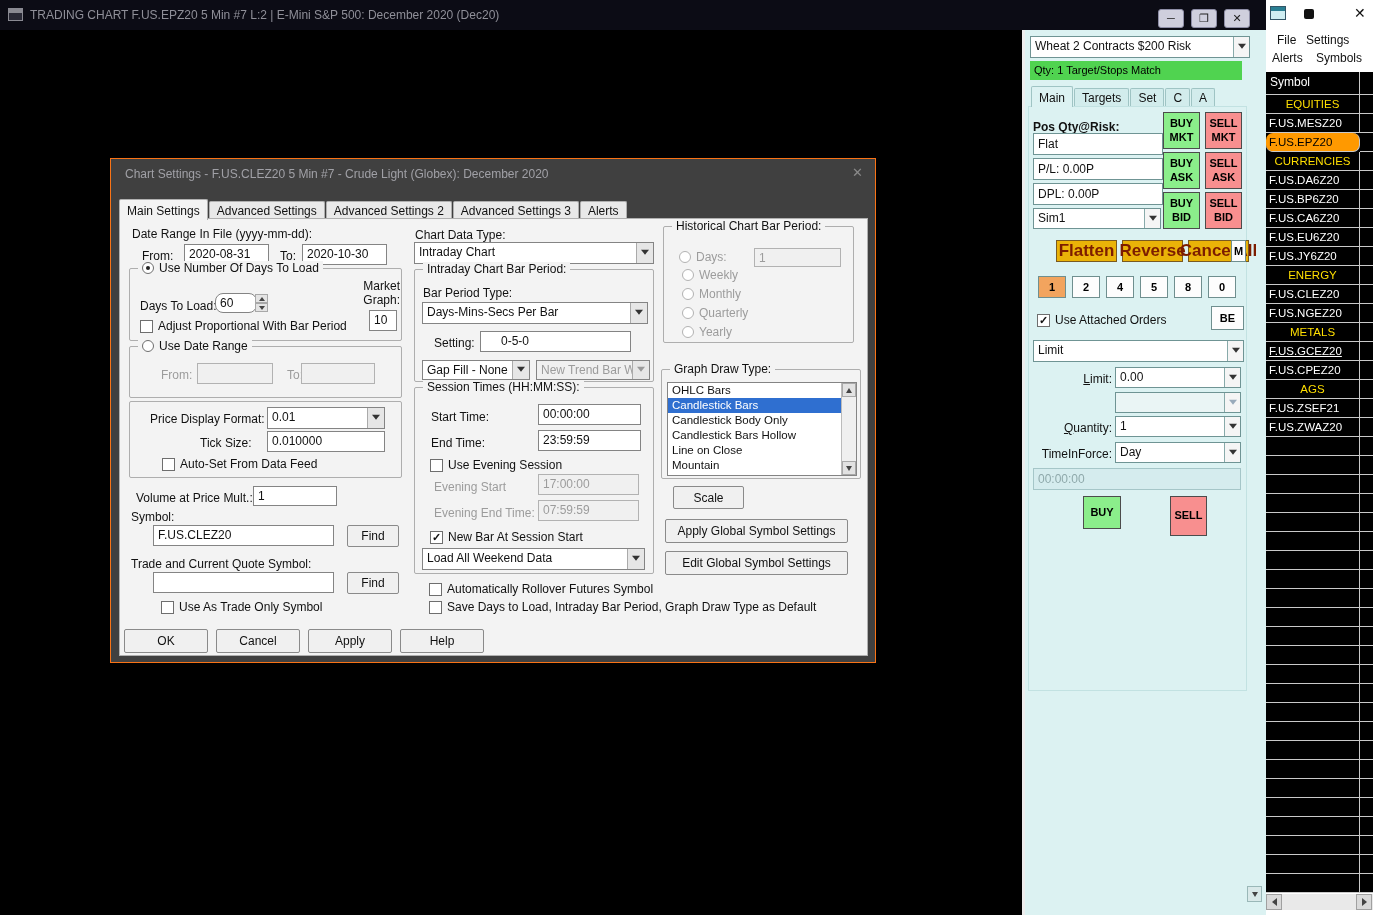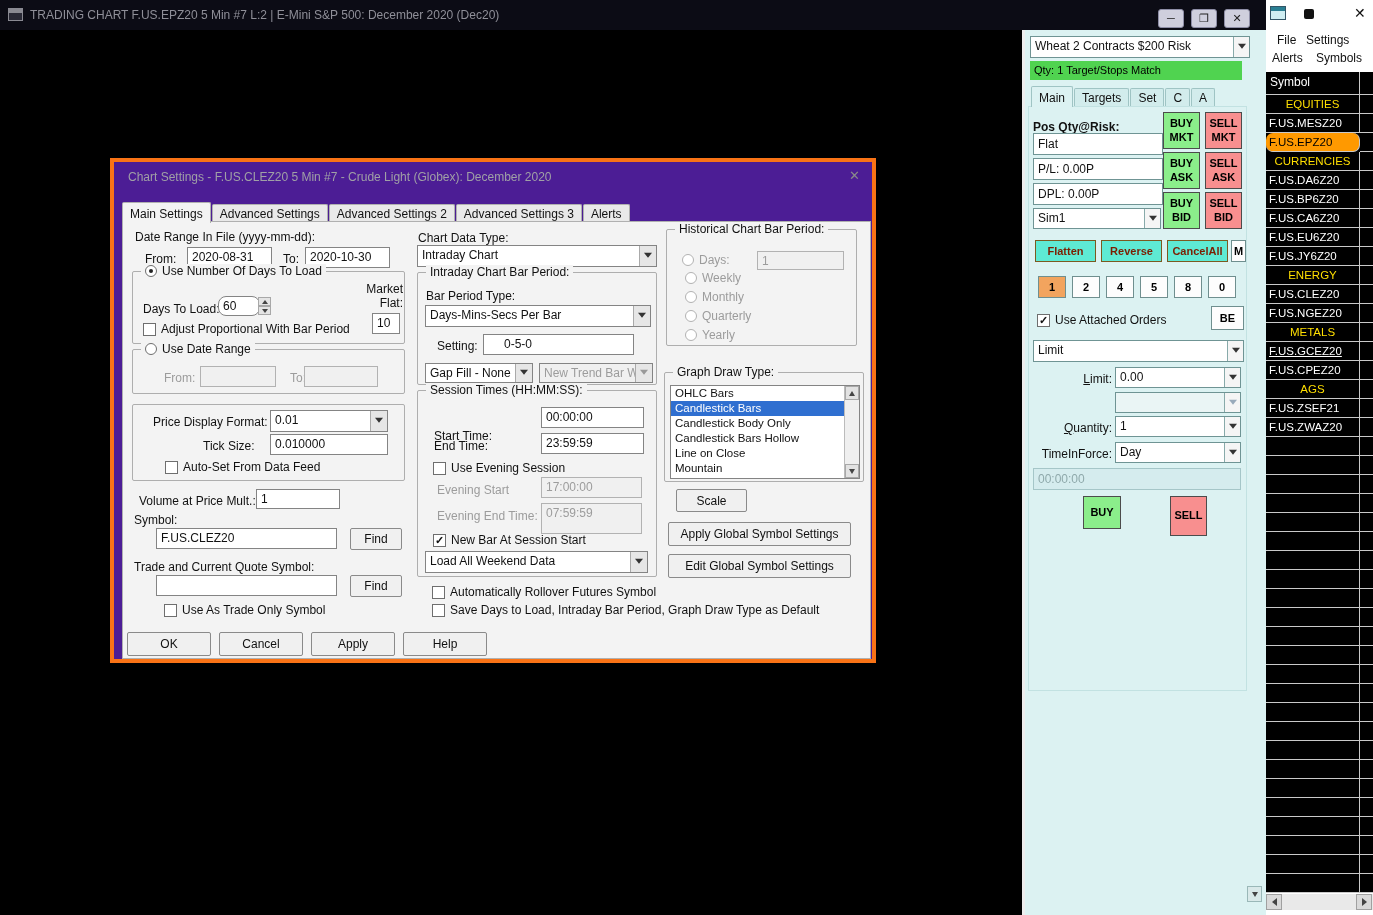--- a/index.html
+++ b/index.html
@@ -13,22 +13,22 @@
   .tb-icon { left:8px; top:8px; width:15px; height:13px; border:1px solid #8a8a92; background:#2a2a36; }
   .tb-icon::before { content:""; position:absolute; left:0; top:0; right:0; height:4px; background:#8a8a92; }
   .tb-title { left:30px; top:8px; color:#8f8f98; font-size:12px; white-space:nowrap; }
   .win-btn { width:26px; height:19px; top:9px; background:#cfcfdd; border:1px solid #8e8ea6;
              border-radius:3px; color:#222; font-size:11px; text-align:center; line-height:16px; }
 
   
   .chart { left:0; top:30px; width:1022px; height:885px; background:#000; }
 
   
-  .dialog { left:110px; top:158px; width:766px; height:505px; background:#4c1d95;
-            border:4px solid #f97316; box-shadow:3px 3px 12px rgba(0,0,0,.6); font-size:12px; }
+  .dialog { left:110px; top:158px; width:766px; height:505px; background:#404040;
+            border:1px solid #f97316; box-shadow:3px 3px 12px rgba(0,0,0,.6); font-size:12px; }
   .dlg-title { left:0; top:0; width:100%; height:30px; color:#a0a0a6; font-size:12px;
                padding:8px 0 0 14px; white-space:nowrap; }
   .dlg-close { right:12px; top:7px; color:#8a8a8a; font-size:13px; line-height:13px; }
   .dlg-tabs { left:8px; top:39px; height:21px; display:flex; align-items:flex-end; }
   .tab { background:#e9e9e9; border:1px solid #b0b0b0; border-bottom:none; border-radius:2px 2px 0 0;
          height:18px; padding:2px 7px 0; font-size:12px; margin-right:1px; white-space:nowrap; }
   .tab.active { background:#f3f3f3; height:21px; padding-top:4px; position:relative; z-index:3; margin-bottom:-1px; }
   .pane { left:8px; top:59px; width:749px; height:438px; background:#f3f3f3; border:1px solid #b0b0b0; }
 
   .group { border:1px solid #aeaeae; border-radius:2px; }
@@ -92,22 +92,22 @@
   .tfield.dis { background:#d5ecee; color:#8fa9ab; border-color:#a5c6c8; }
   .tcombo { background:#fff; border:1px solid #6f9494; display:flex; }
   .tcombo .ctext { flex:1; padding:2px 4px; font-size:12px; white-space:nowrap; overflow:hidden; }
   .tcombo .carrow { width:16px; background:#f5f5f5; border-left:1px solid #8aa; position:relative; }
   .tcombo.dis { background:#eaf5f5; }
   .tcombo.dis .carrow::after { border-top-color:#9ab; }
   .bgrn { background:#8bee8b; border:1px solid #4c4c4c; color:#000; font-weight:bold; font-size:11px;
           text-align:center; display:flex; align-items:center; justify-content:center; line-height:1.25; }
   .bred { background:#f88f8f; border:1px solid #4c4c4c; color:#000; font-weight:bold; font-size:11px;
           text-align:center; display:flex; align-items:center; justify-content:center; line-height:1.25; }
-  .borg { background:#5eead4; border:1px solid #7a5a20; color:#7c1d00; font-weight:bold; font-size:11px;
-          text-align:center; display:flex; align-items:center; justify-content:center; }
+  .borg { background:#eab308; border:1px solid #7a5a20; color:#7c1d00; font-weight:bold; font-size:17px;
+          text-align:center; display:flex; align-items:center; justify-content:center;margin-left:21px; }
   .bwht { background:#fdfdfd; border:1px solid #6f8f8f; color:#000; font-size:11px; font-weight:bold;
           text-align:center; display:flex; align-items:center; justify-content:center; }
   .bsel { background:#f2a45e; }
   .accel::first-letter { text-decoration:underline; }
   .qtybar { background:#50d350; color:#000; font-size:11px; line-height:19px; padding-left:4px; white-space:nowrap; }
   .rlabel { text-align:right; font-size:12px; white-space:nowrap; }
 
   
   .symwin { left:1266px; top:0; width:107px; height:915px; background:#fff; }
   .sw-icon { left:4px; top:6px; width:16px; height:14px; border:1px solid #356; background:#cfeef2; }
@@ -177,25 +177,25 @@
           </div>
         <div class="spin-btn">
             <span class="tri tri-dn"></span>
           </div>
       </div>
       <div class="cbrow abs" style="left:10px;top:50px;">
         <span class="cb"></span>
         <span>Adjust Proportional With Bar Period</span>
       </div>
       <div class="lbl abs rlabel" style="left:205px;top:10px;width:65px;">Market</div>
-      <div class="lbl abs rlabel" style="left:205px;top:24px;width:65px;">Flat:</div>
+      <div class="lbl abs rlabel" style="left:205px;top:24px;width:65px;">Graph:</div>
       <div class="win-input abs" style="left:239px;top:41px;width:28px;height:21px;">10</div>
     </div>
 
-    <div class="group abs" style="left:9px;top:127px;width:273px;height:45px;">
+    <div class="group abs" style="left:9px;top:127px;width:273px;height:52px;">
       <div class="legend">
         <span class="radio"></span>
         <span>Use Date Range</span>
       </div>
       <div class="lbl dim abs" style="left:31px;top:21px;">From:</div>
       <div class="win-input dis abs" style="left:67px;top:16px;width:76px;height:21px;"></div>
       <div class="lbl dim abs" style="left:157px;top:21px;">To:</div>
       <div class="win-input dis abs" style="left:171px;top:16px;width:74px;height:21px;"></div>
     </div>
 
@@ -254,32 +254,32 @@
         <span class="carrow"></span>
       </div>
       <div class="combo dis abs" style="left:121px;top:90px;width:114px;height:20px;">
         <span class="ctext">New Trend Bar W</span>
         <span class="carrow"></span>
       </div>
     </div>
 
     <div class="group abs" style="left:294px;top:168px;width:240px;height:187px;">
       <div class="legend">Session Times (HH:MM:SS):</div>
-      <div class="lbl abs" style="left:16px;top:38px;text-align:right;">Start Time:</div>
+      <div class="lbl abs" style="left:16px;top:22px;text-align:right;">Start Time:</div>
       <div class="win-input abs" style="left:123px;top:16px;width:103px;height:21px;">00:00:00</div>
       <div class="lbl abs" style="left:16px;top:48px;">End Time:</div>
       <div class="win-input abs" style="left:123px;top:42px;width:103px;height:21px;">23:59:59</div>
       <div class="cbrow abs" style="left:15px;top:70px;">
         <span class="cb"></span>
         <span>Use Evening Session</span>
       </div>
       <div class="lbl dim abs" style="left:19px;top:92px;">Evening Start</div>
       <div class="win-input dis abs" style="left:123px;top:86px;width:101px;height:21px;">17:00:00</div>
       <div class="lbl dim abs" style="left:19px;top:118px;">Evening End Time:</div>
-      <div class="win-input dis abs" style="left:123px;top:112px;width:101px;height:31px;">07:59:59</div>
+      <div class="win-input dis abs" style="left:123px;top:112px;width:101px;height:21px;">07:59:59</div>
       <div class="cbrow abs" style="left:15px;top:142px;">
         <span class="cb"><span>✓</span></span>
         <span>New Bar At Session Start</span>
       </div>
       <div class="combo abs" style="left:7px;top:160px;width:223px;height:22px;">
         <span class="ctext">Load All Weekend Data</span>
         <span class="carrow"></span>
       </div>
     </div>
 

